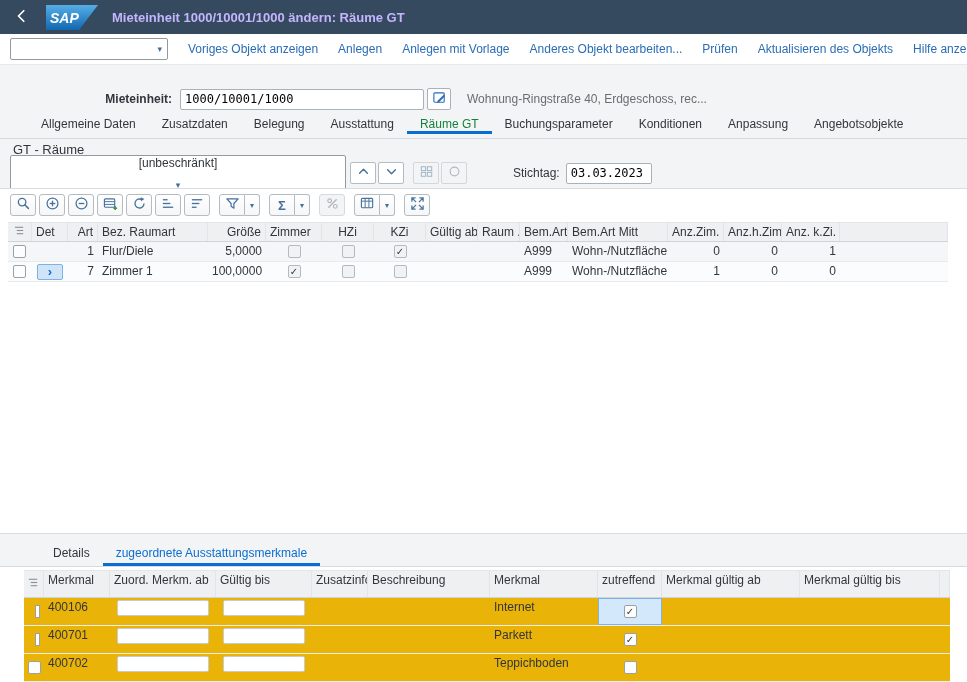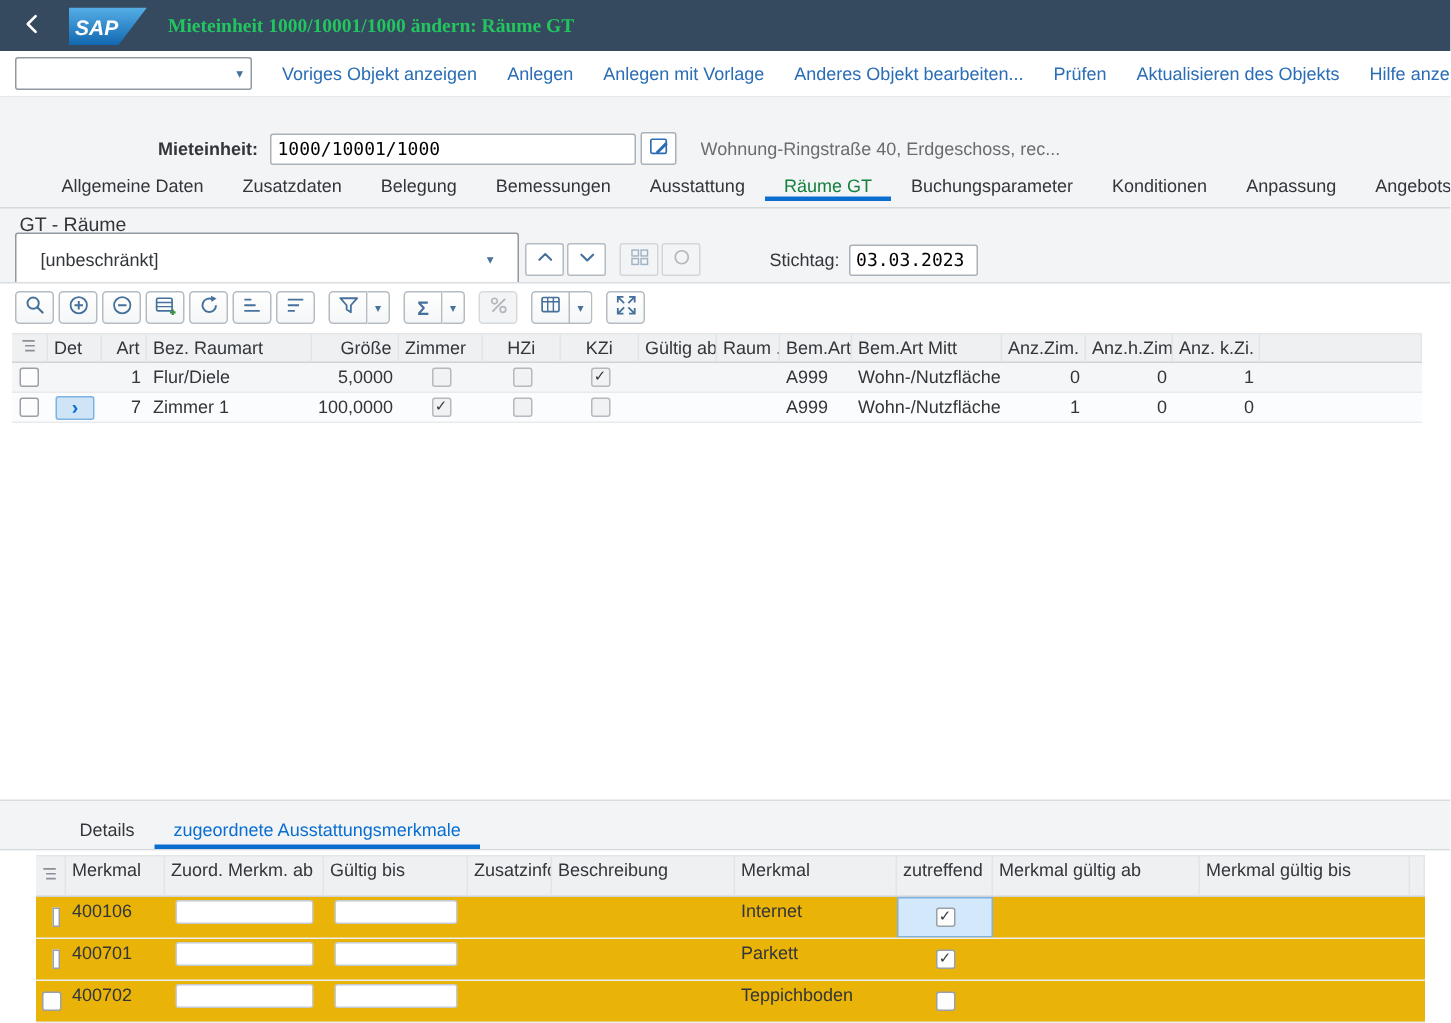--- a/index.html
+++ b/index.html
@@ -5,21 +5,21 @@
   * { box-sizing: border-box; margin: 0; padding: 0; }
   html,body { width:967px; height:682px; }
   body { font-family:"Liberation Sans",sans-serif; font-size:12px; color:#32363a; background:#fff; overflow:hidden; position:relative; }
   .mono { font-family:"DejaVu Sans Mono","Liberation Mono",monospace; }
 
   
   .topbar { position:absolute; top:0; left:0; width:967px; height:34px; background:#354a5f; display:flex; align-items:center; gap:14px; padding:0 12px; }
   .backbtn { width:20px; height:20px; display:flex; align-items:center; justify-content:center; cursor:pointer; }
   .logo { position:relative; width:52px; height:25px; flex:0 0 auto; }
   .logo svg { display:block; }
-  .titlebar-title { color:#22c55e; font-weight:bold; font-size:13px; white-space:nowrap;font-family:Liberation Serif, serif; }
+  .titlebar-title { color:#c4b5fd; font-weight:bold; font-size:13px; white-space:nowrap; }
 
   
   .menubar { position:absolute; top:34px; left:0; width:967px; height:31px; background:#fff; border-bottom:1px solid #e6e8ea; display:flex; align-items:center; gap:20px; padding:0 10px; white-space:nowrap; overflow:hidden; }
   .combo { width:158px; height:22px; border:1px solid #919aa3; border-radius:2px; background:#fff; display:flex; align-items:center; justify-content:space-between; padding:0 5px; flex:0 0 auto; }
   .combo .chev { color:#46719c; font-size:9px; }
   .mlink { color:#2a6db5; cursor:pointer; flex:0 0 auto; }
 
   
   .content { position:absolute; top:65px; left:0; width:967px; height:617px; background:#f3f4f6; }
 
@@ -29,21 +29,21 @@
   .editbtn { margin-left:3px; width:24px; height:22px; border:1px solid #aab2b9; border-radius:2px; background:#fff; display:flex; align-items:center; justify-content:center; cursor:pointer; }
   .obj-desc { margin-left:16px; color:#6a6d70; max-width:330px; overflow:hidden; white-space:nowrap; }
 
   .tabstrip { position:absolute; top:47px; left:0; width:967px; height:27px; display:flex; align-items:center; padding-left:28px; border-bottom:1px solid #d5dadd; white-space:nowrap; overflow:hidden; }
   .tab { display:flex; align-items:center; padding:0 13px; border-bottom:3px solid transparent; cursor:pointer; flex:0 0 auto; }
   .tab.sel { color:#15803d; border-bottom-color:#0a6ed1; }
 
   .section-title { position:absolute; top:77px; left:13px; font-size:13px; }
 
   .filter-row { position:absolute; top:96px; left:10px; height:24px; display:flex; align-items:center; }
-  .drop { width:336px; height:36px; border:1px solid #919aa3; border-radius:2px; background:#fff; display:flex; align-items:center; justify-content:space-between; padding:0 16px; }
+  .drop { width:336px; height:36px; border:1px solid #919aa3; border-radius:2px; background:#fff; display:flex; align-items:center; justify-content:space-between; padding:0 16px;flex-direction:column; }
   .drop .chev { color:#46719c; font-size:9px; }
   .sqbtn { width:26px; height:22px; border:1px solid #b4bcc3; border-radius:2px; background:#fff; display:flex; align-items:center; justify-content:center; cursor:pointer; }
   .sqbtn.dis { background:#f3f4f5; border-color:#d3d7da; }
   .stichtag-label { margin-left:46px; }
   .date-input { margin-left:6px; width:86px; height:21px; border:1px solid #aab2b9; border-radius:2px; background:#fff; font-size:12px; padding:0 4px; }
 
   
   .white-region { position:absolute; top:123px; left:0; width:967px; height:346px; background:#fff; border-top:1px solid #dadde0; border-bottom:1px solid #dadde0; }
 
   .toolbar { position:absolute; top:5px; left:10px; display:flex; align-items:center; }
@@ -140,21 +140,20 @@
           </svg>
       </span>
     </span>
     <span class="obj-desc">Wohnung-Ringstraße 40, Erdgeschoss, rec...</span>
   </div>
 
   <div class="tabstrip">
     <span class="tab">Allgemeine Daten</span>
     <span class="tab">Zusatzdaten</span>
     <span class="tab">Belegung</span>
-    <span class="tab">Bemessungen</span>
     <span class="tab">Ausstattung</span>
     <span class="tab sel">Räume GT</span>
     <span class="tab">Buchungsparameter</span>
     <span class="tab">Konditionen</span>
     <span class="tab">Anpassung</span>
     <span class="tab">Angebotsobjekte</span>
 
   </div>
 
   <div class="section-title">GT - Räume</div>

